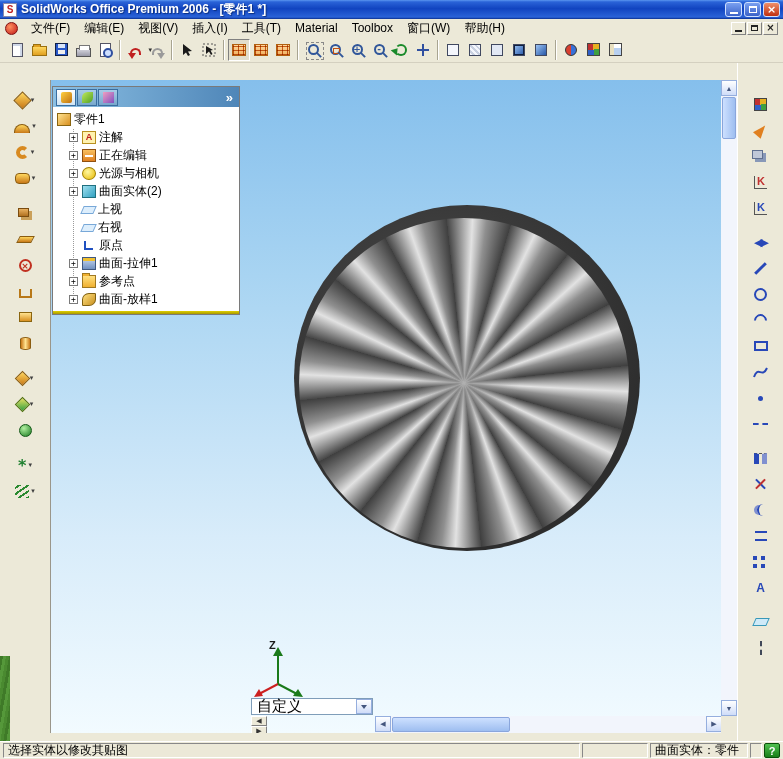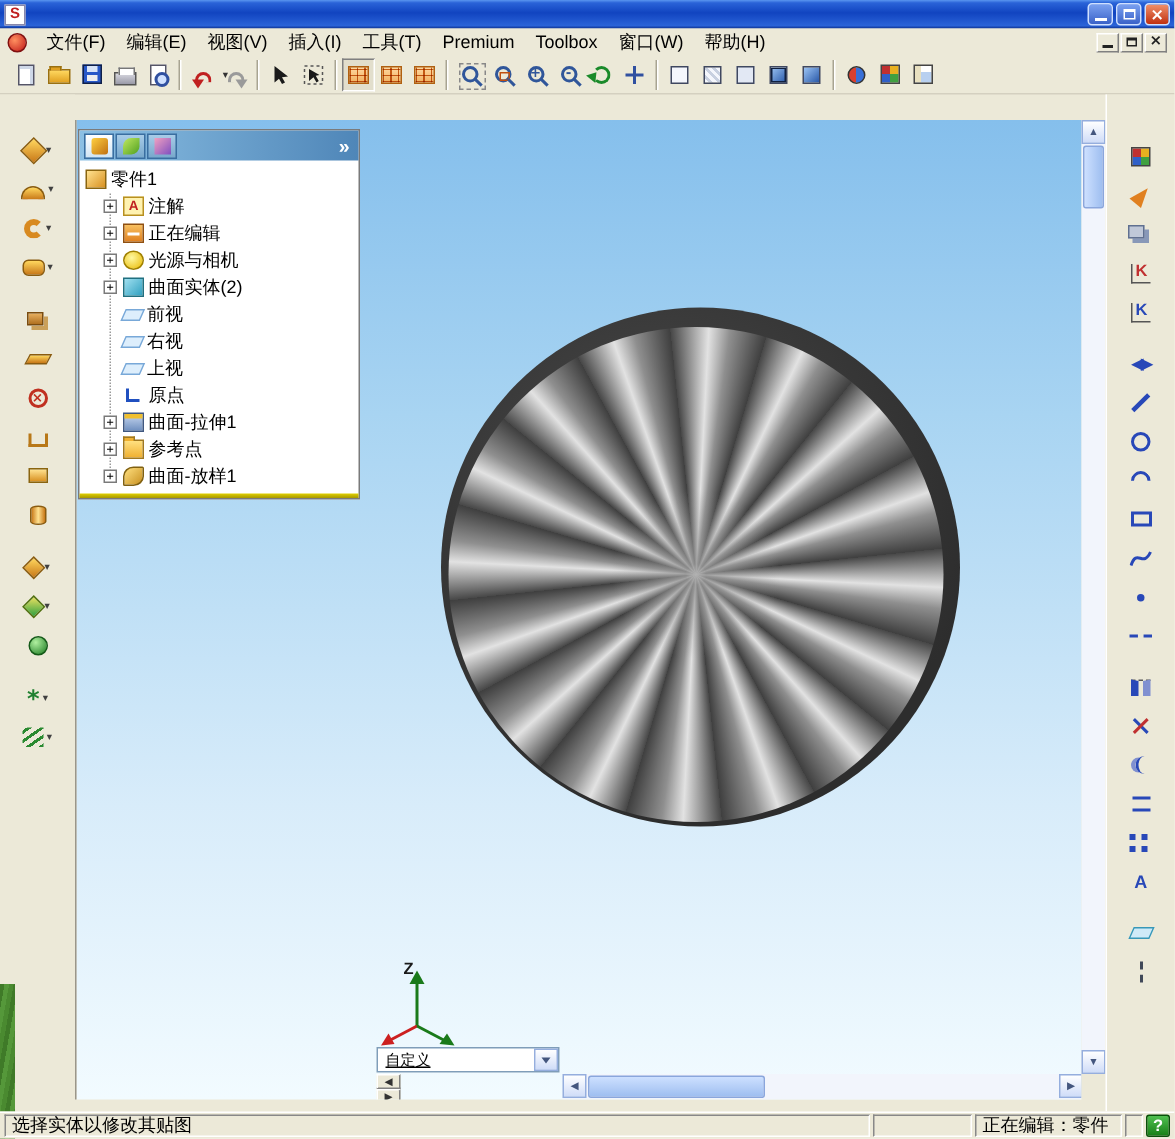--- a/index.html
+++ b/index.html
@@ -121,21 +121,21 @@
     background:radial-gradient(circle at 42% 36%,#4c4c4c,#2d2d2d 72%); }
   .part-face { position:absolute; left:248px; top:138px; width:330px; height:330px; border-radius:50%;
     background:repeating-conic-gradient(from -6deg at 50% 50%,#474747 0deg,#e2e2e2 9deg,#8f8f8f 14deg,#3f3f3f 22.5deg); }
   .part-face::after { content:""; position:absolute; inset:0; border-radius:50%;
     background:radial-gradient(circle at 50% 50%,#b2b2b2 0%,rgba(150,150,150,.85) 3%,rgba(150,150,150,0) 24%); }
 
   .triad { position:absolute; left:200px; top:556px; }
 
   .combo { position:absolute; left:200px; top:618px; width:122px; height:17px; background:#fff;
     border:1px solid #7f9db9; display:flex; align-items:center; }
-  .combo-text { flex:1; padding-left:5px; font-size:10px; color:#000;text-decoration:underline; }
+  .combo-text { flex:1; padding-left:5px; font-size:15px; color:#000; }
   .combo-btn { width:16px; height:15px; background:linear-gradient(#fff,#cfdcf8); border:1px solid #95aede;
     display:flex; align-items:center; justify-content:center; }
   .combo-btn::after { content:""; border:3px solid transparent; border-top:4px solid #44567e; margin-top:3px; }
 
   .tabbar { position:absolute; left:200px; top:636px; height:17px; display:flex; align-items:flex-start;flex-direction:column; }
   .navbtn { width:16px; height:16px; border:1px solid; border-color:#fff #808080 #808080 #fff; background:#ece9d8;
     font-size:7px; color:#333; display:flex; align-items:center; justify-content:center; }
   .tab { height:16px; padding:0 9px; font-size:11px; line-height:15px; border:1px solid #808080; }
   .tab-active { background:#fff; font-weight:bold; border-top-color:#fff; }
   .tab-idle { background:#d4cfc2; color:#333; }
@@ -232,41 +232,42 @@
   .helpbtn { width:16px; height:15px; background:linear-gradient(#50c050,#188018); border:1px solid #0a500a;
     color:#fff; font:bold 11px/14px "Liberation Sans",sans-serif; text-align:center; border-radius:2px; }
 </style>
 </head>
 <body>
 
 <div id="app">
 
   <div class="titlebar">
     <span class="app-icon"></span>
+    <span class="title-text">SolidWorks Office Premium 2006 - [零件1 *]</span>
     <div class="tb-btns">
       <span class="tbb">
           <span class="g-min"></span>
         </span>
       <span class="tbb">
           <span class="g-max"></span>
         </span>
       <span class="tbb tbb-close">
           <span class="g-close"></span>
         </span>
     </div>
   </div>
 
   <div class="menubar">
     <span class="menu-sw"></span>
     <span class="menu-item">文件(F)</span>
     <span class="menu-item">编辑(E)</span>
     <span class="menu-item">视图(V)</span>
     <span class="menu-item">插入(I)</span>
     <span class="menu-item">工具(T)</span>
-    <span class="menu-item">Premium</span>
+    <span class="menu-item">Material</span>
     <span class="menu-item">Toolbox</span>
     <span class="menu-item">窗口(W)</span>
     <span class="menu-item">帮助(H)</span>
     <div class="mdi-btns">
       <span class="mdib">
           <span class="gm-min"></span>
         </span>
       <span class="mdib">
           <span class="gm-max"></span>
         </span>
@@ -503,34 +504,29 @@
         <span class="tlabel">光源与相机</span>
       </div>
       <div class="trow">
         <span class="texp">+</span>
         <span class="ti ti-bodies"></span>
         <span class="tlabel">曲面实体(2)</span>
       </div>
       <div class="trow">
         <span class="tsp"></span>
         <span class="ti ti-plane"></span>
-        <span class="tlabel">前视</span>
+        <span class="tlabel">上视</span>
       </div>
       <div class="trow">
         <span class="tsp"></span>
         <span class="ti ti-plane"></span>
         <span class="tlabel">右视</span>
       </div>
       <div class="trow">
         <span class="tsp"></span>
-        <span class="ti ti-plane"></span>
-        <span class="tlabel">上视</span>
-      </div>
-      <div class="trow">
-        <span class="tsp"></span>
         <span class="ti ti-origin"></span>
         <span class="tlabel">原点</span>
       </div>
       <div class="trow">
         <span class="texp">+</span>
         <span class="ti ti-extrude"></span>
         <span class="tlabel">曲面-拉伸1</span>
       </div>
       <div class="trow">
         <span class="texp">+</span>
@@ -613,18 +609,18 @@
         <span class="ri-plane2"></span>
       </div>
     <div class="rtool">
         <span class="ri-axis"></span>
       </div>
   </div>
 
   <div class="statusbar">
     <span class="seg seg1">选择实体以修改其贴图</span>
     <span class="seg seg2"></span>
-    <span class="seg seg3">正在编辑：零件</span>
+    <span class="seg seg3">曲面实体：零件</span>
     <span class="seg seg4"></span>
     <span class="helpbtn">?</span>
   </div>
 
 </div>
 
 </body></html>

